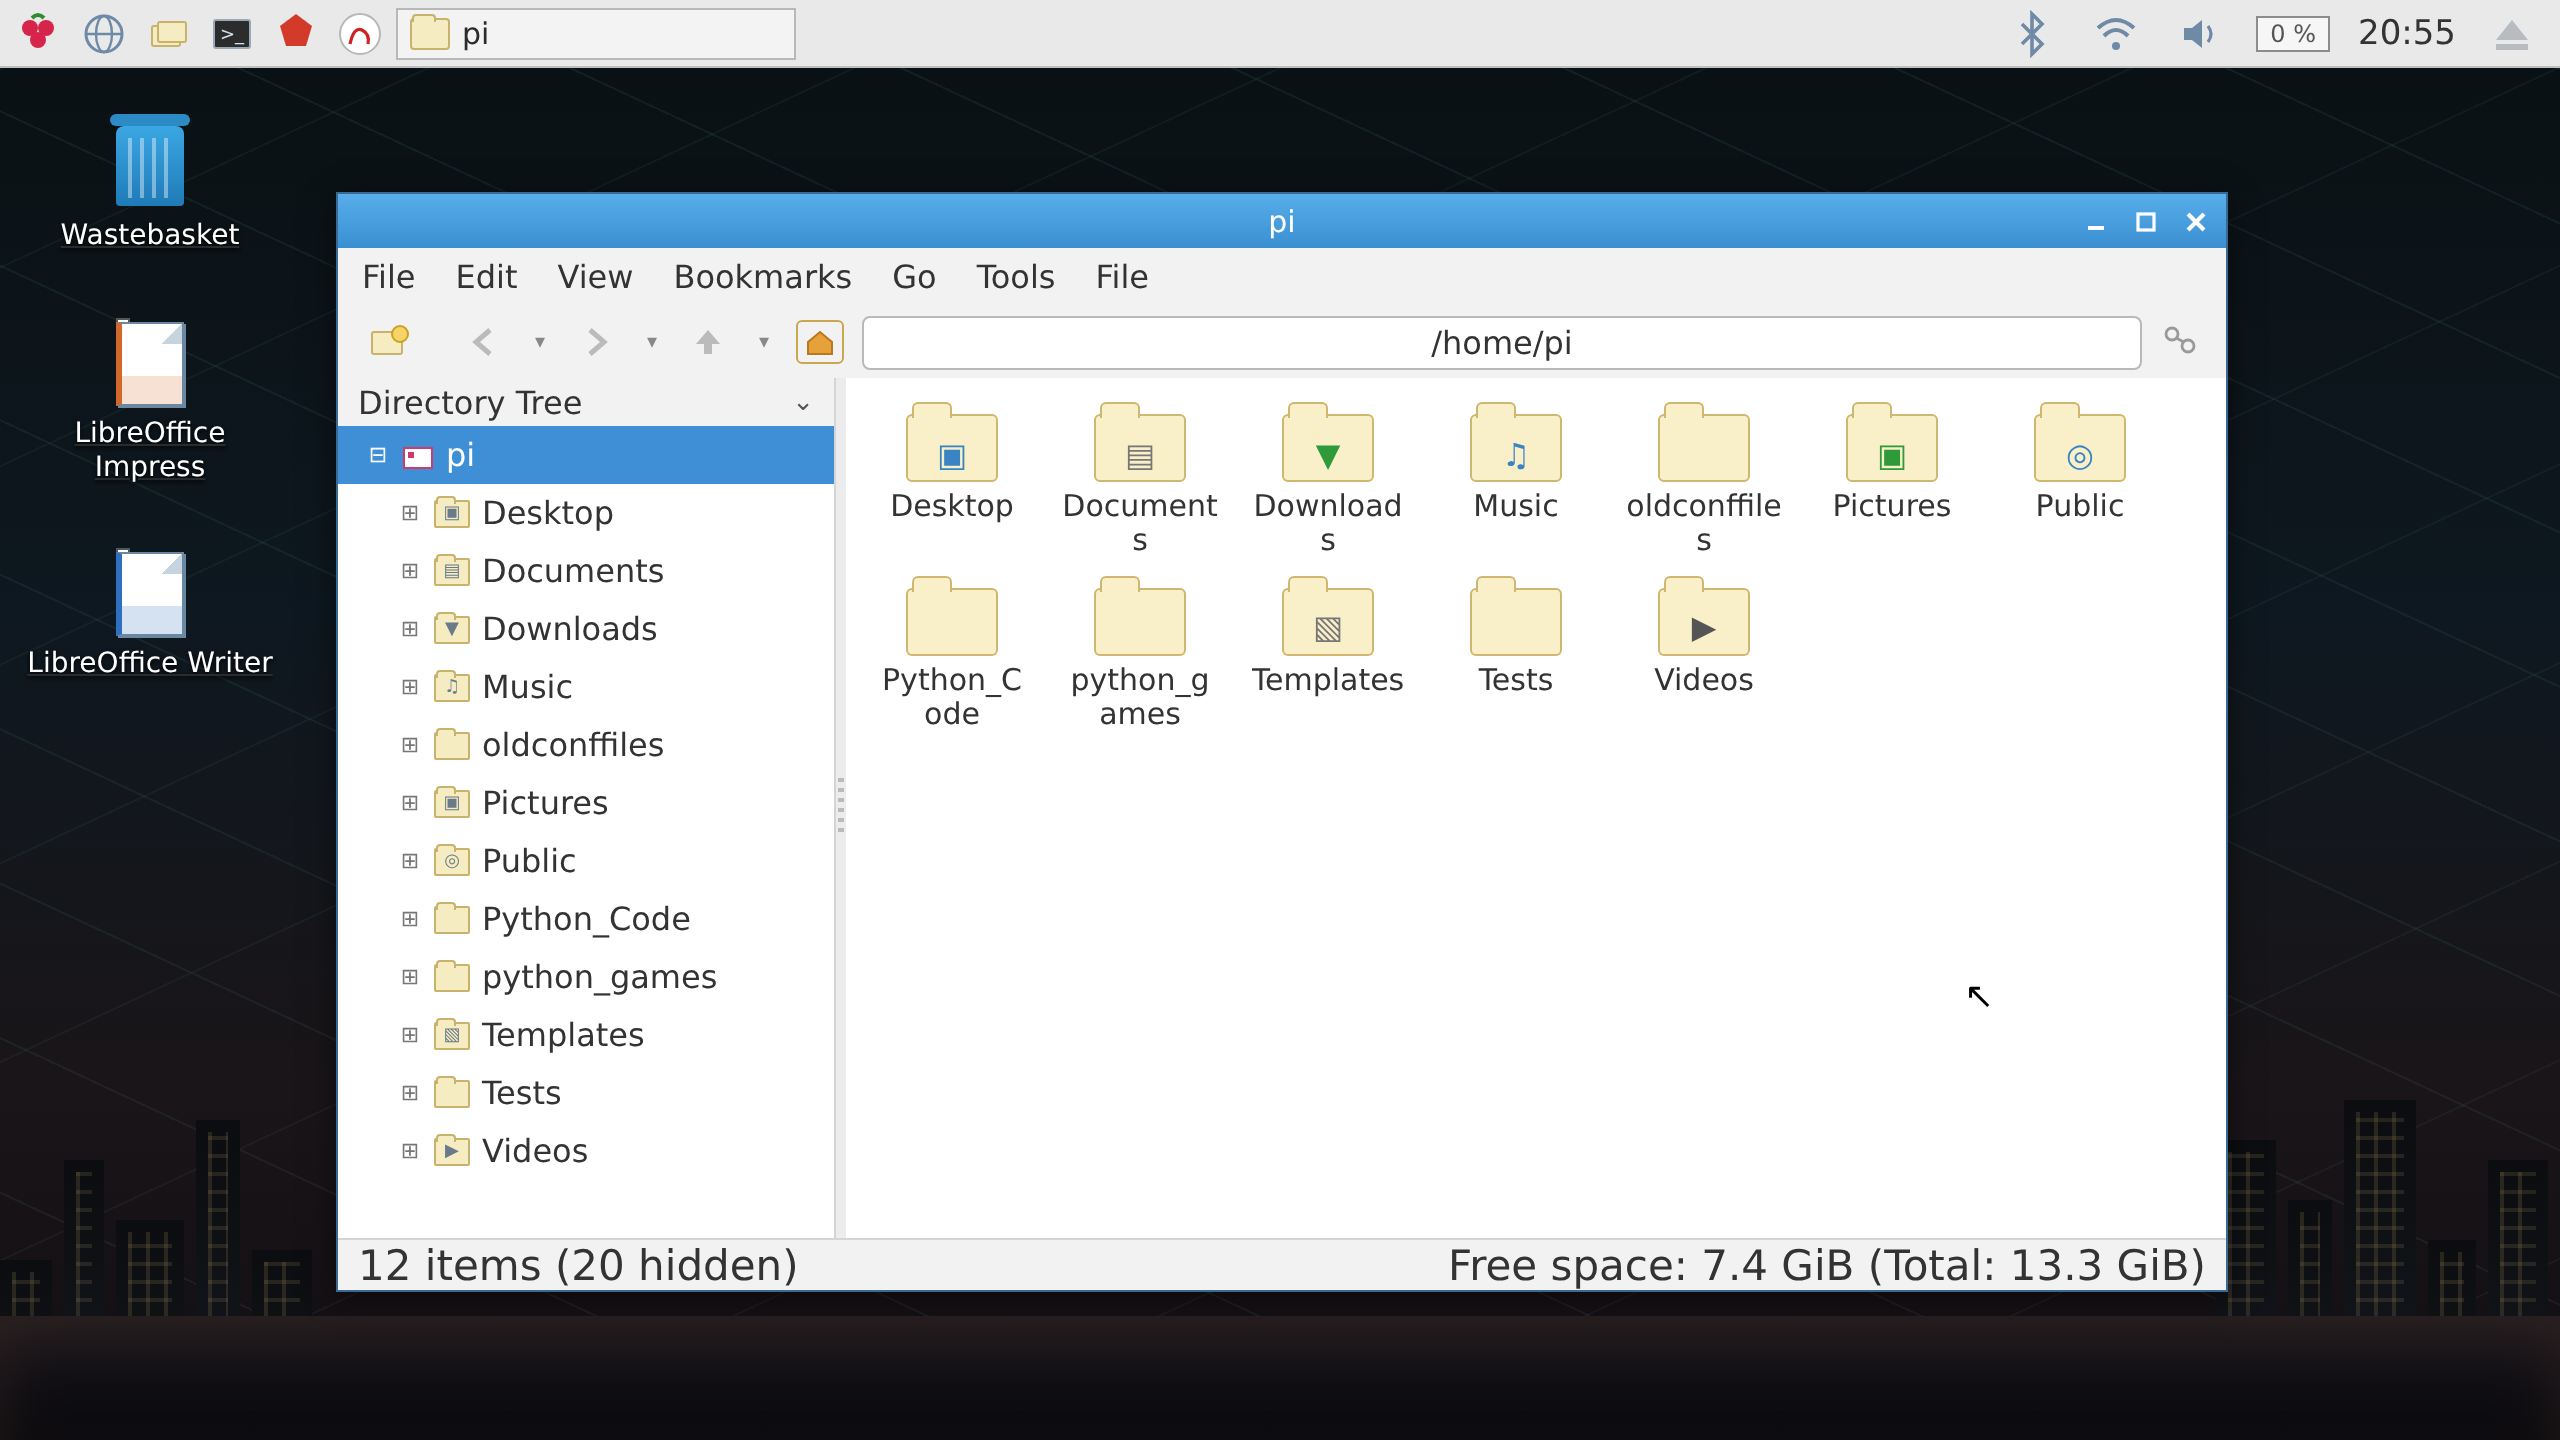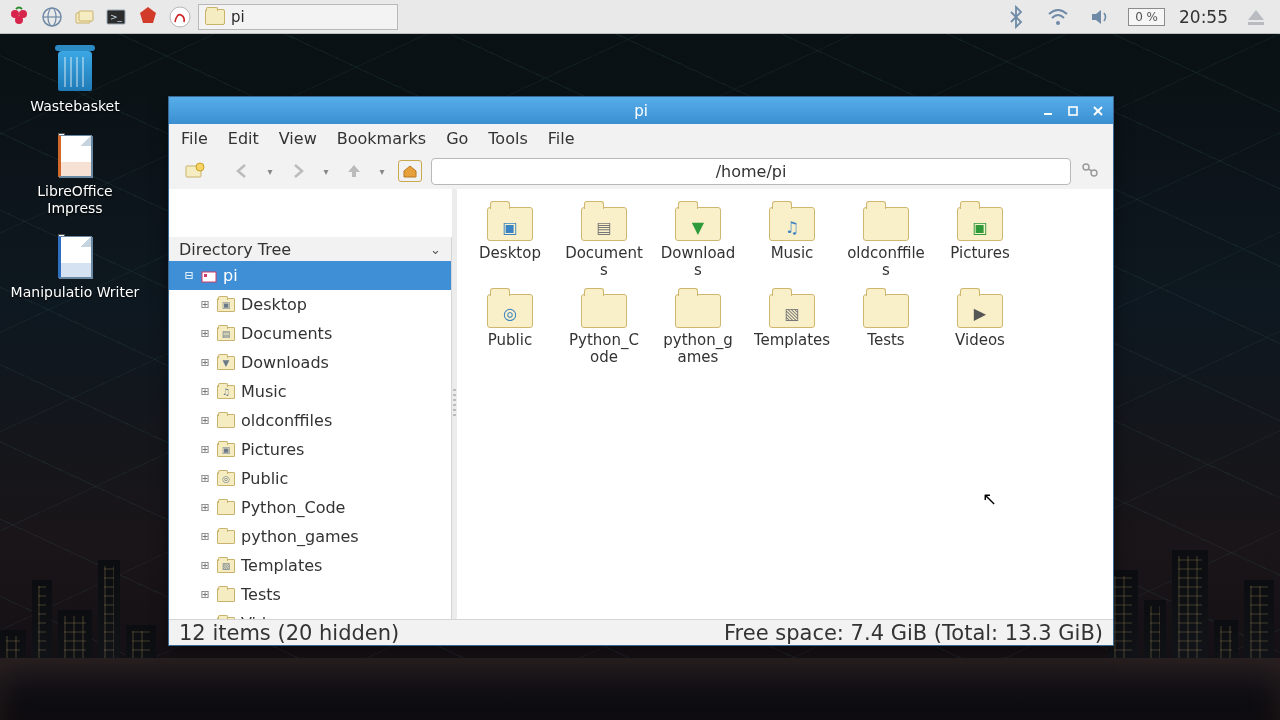--- a/index.html
+++ b/index.html
@@ -42,22 +42,22 @@
   .bld { background:linear-gradient(#0b0d10,#14171c); margin-right:6px; position:relative; }
   .bld:after { content:""; position:absolute; inset:6px;
     background:repeating-linear-gradient(90deg, rgba(255,210,120,.22) 0 2px, transparent 2px 9px),
                repeating-linear-gradient(0deg, rgba(255,210,120,.20) 0 2px, transparent 2px 9px);
     mix-blend-mode:screen; opacity:.55;}
   .water { position:absolute; left:0; right:0; bottom:0; height:62px;
     background:linear-gradient(#17151b,#0a0a0e);
     box-shadow:inset 0 12px 30px rgba(200,120,80,.12);}
 
   
-  .desk-icons { position:absolute; top:48px; left:10px; width:130px;
-                display:flex; flex-direction:column; gap:18px; }
+  .desk-icons { position:absolute; top:60px; left:10px; width:130px;
+                display:flex; flex-direction:column; gap:32px;text-decoration:underline; }
   .dicon { display:flex; flex-direction:column; align-items:center;
            color:#fff; font-size:14px; text-align:center;
            text-shadow:0 1px 2px #000; cursor:pointer; line-height:1.2; }
   .dicon .dgfx { width:46px; height:46px; margin-bottom:4px;
                  display:flex; align-items:center; justify-content:center; position:relative;}
   .corner-dot { position:absolute; top:0; left:6px; width:7px;height:7px;
                 background:#fff; border:1px solid #555;}
   .trash { width:34px;height:40px; border-radius:4px 4px 2px 2px;
            background:linear-gradient(#3ba7e4,#1f7bb7); position:relative; }
   .trash:before{content:""; position:absolute; top:-6px; left:-3px; right:-3px; height:6px;
@@ -89,22 +89,22 @@
   .tbtn.enabled { color:#b48b2e; }
   .home-tbtn { color:#b48b2e; border:1px solid #c9a84e; border-radius:3px; width:24px;height:22px;
                display:flex;align-items:center;justify-content:center;}
   .pathbar { flex:1; height:27px; border:1px solid #b9b9b9; background:#fff;
              border-radius:4px; padding:0 8px; font-size:16px; outline:none; color:#333;text-align:center;}
   .tb-drop { width:14px; display:flex; align-items:center; justify-content:center;
              font-size:10px; color:#888; cursor:pointer;}
   .wbody { position:absolute; top:92px; left:0; right:0; bottom:26px; display:flex; background:#fff;}
 
   
-  .sidebar { width:283px; border-right:1px solid #d5d5d5; background:#f2f2f2;
-             display:flex; flex-direction:column; font-size:16px; color:#333;margin-top:48px;}
+  .sidebar { width:249px; border-right:1px solid #d5d5d5; background:#f2f2f2;
+             display:flex; flex-direction:column; font-size:16px; color:#333;}
   .side-head { height:24px; display:flex; align-items:center; justify-content:space-between;
                padding:0 10px; cursor:pointer;}
   .side-head .chev { font-size:13px; color:#555;}
   .tree { flex:1; overflow:auto; background:#fff; }
   .tree-row { height:29px; display:flex; align-items:center; gap:6px;
               padding:0 6px 0 14px; cursor:pointer; white-space:nowrap;}
   .tree-row.sel { background:#3e8fd6; color:#fff; }
   .tree-row .exp { width:12px; font-size:11px; color:#777; text-align:center;}
   .tree-row.sel .exp { color:#fff;}
   .tree-row.child { padding-left:30px; }
@@ -251,21 +251,21 @@
         <span class="corner-dot"></span>
         <div class="docpage" style="box-shadow: rgba(209, 104, 42, 0.2) 0px -14px 0px inset, rgb(106, 136, 162) 1px 1px 0px; border-left: 3px solid rgb(209, 104, 42);"></div>
       </div>
       <span>LibreOffice Impress</span>
     </div>
     <div class="dicon">
       <div class="dgfx">
         <span class="corner-dot"></span>
         <div class="docpage" style="box-shadow: rgba(46, 111, 191, 0.2) 0px -14px 0px inset, rgb(106, 136, 162) 1px 1px 0px; border-left: 3px solid rgb(46, 111, 191);"></div>
       </div>
-      <span>Manipulatio Writer</span>
+      <span>LibreOffice Writer</span>
     </div>
   </div>
 
 <div class="window">
   <div class="titlebar">
     <span>pi</span>
     <div class="winbtns">
       <div class="winbtn">
         <svg width="12" height="12">
             <line x1="2" y1="9" x2="10" y2="9" stroke="#fff" stroke-width="2"></line>

